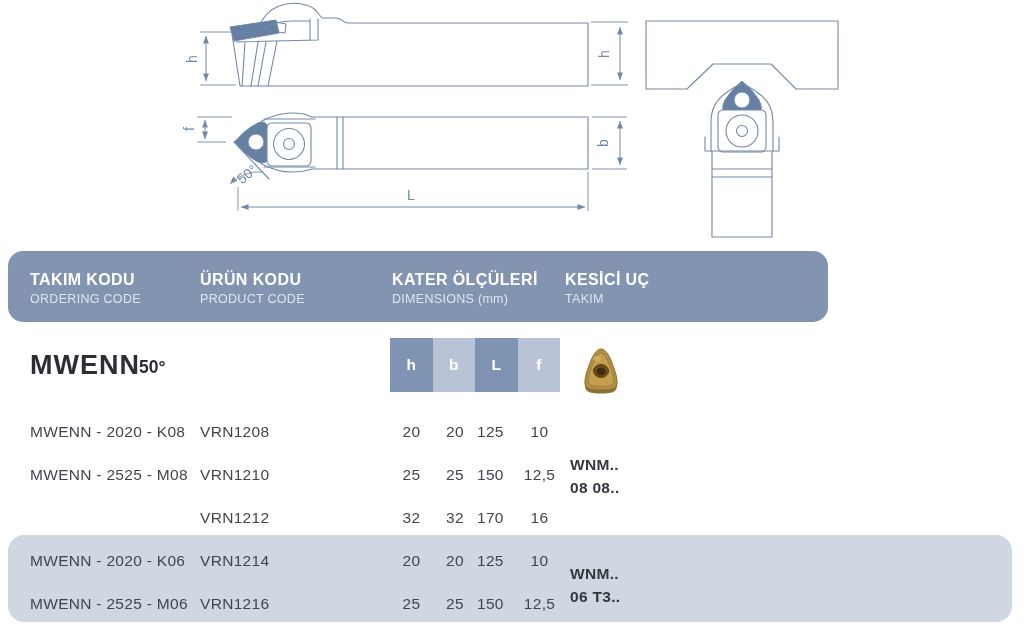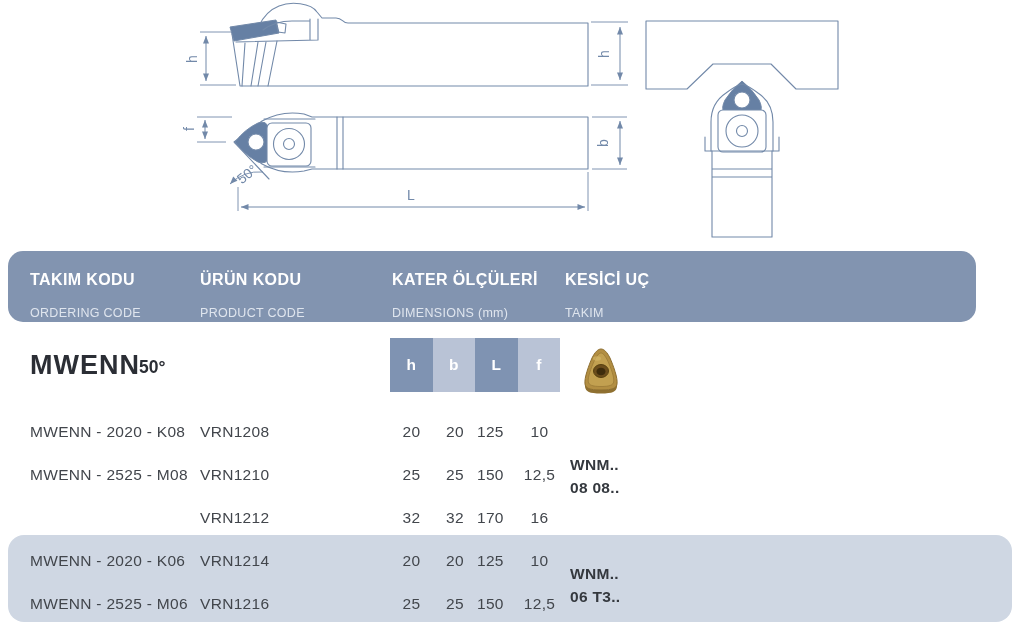--- a/index.html
+++ b/index.html
@@ -5,24 +5,24 @@
   :root{
     --header-bar:#8294b0; --dim-cell-dark:#7f93b2; --dim-cell-light:#b9c3d6;
     --row-highlight:#cfd7e3; --drawing-line:#7289a9; --insert-fill:#6680a4;
     --text-dark:#42464c; --text-strong:#2b2e35; --header-text:#ffffff; --header-subtext:#dfe5ee;
   }
   html,body{margin:0;padding:0;background:#fff;}
   .stage{position:relative;width:1024px;height:628px;background:#fff;overflow:hidden;
          font-family:"Liberation Sans",sans-serif;}
   .abs{position:absolute;}
   
-  .header-bar{left:8px;top:251px;width:968px;height:71px;background:var(--header-bar);border-radius:15px;}
+  .header-bar{left:8px;top:251px;width:820px;height:71px;background:var(--header-bar);border-radius:15px;}
   .hcol{position:absolute;top:20px;}
   .htitle{font-size:16px;font-weight:bold;color:var(--header-text);letter-spacing:.4px;}
-  .hsub{font-size:12.5px;color:var(--header-subtext);letter-spacing:.3px;margin-top:17px;}
+  .hsub{font-size:12.5px;color:var(--header-subtext);letter-spacing:.3px;margin-top:3px;}
   
   .series-name{left:30px;top:350px;font-size:27px;font-weight:bold;color:var(--text-strong);letter-spacing:1px;}
   .series-angle{left:139px;top:357px;font-size:17.5px;font-weight:bold;color:var(--text-strong);}
   .dimcells{left:390px;top:338px;width:170px;height:54px;display:flex;}
   .dimcell{width:42.5px;height:54px;line-height:54px;text-align:center;color:#fff;
            font-size:15.5px;font-weight:bold;}
   .dimcell.dark{background:var(--dim-cell-dark);} .dimcell.light{background:var(--dim-cell-light);}
   
   .row-highlight{left:8px;top:535px;width:1004px;height:87px;background:var(--row-highlight);border-radius:16px;z-index:1;}
   .trow{left:0;width:907px;height:43px;z-index:2;font-size:15.5px;color:var(--text-dark);}

